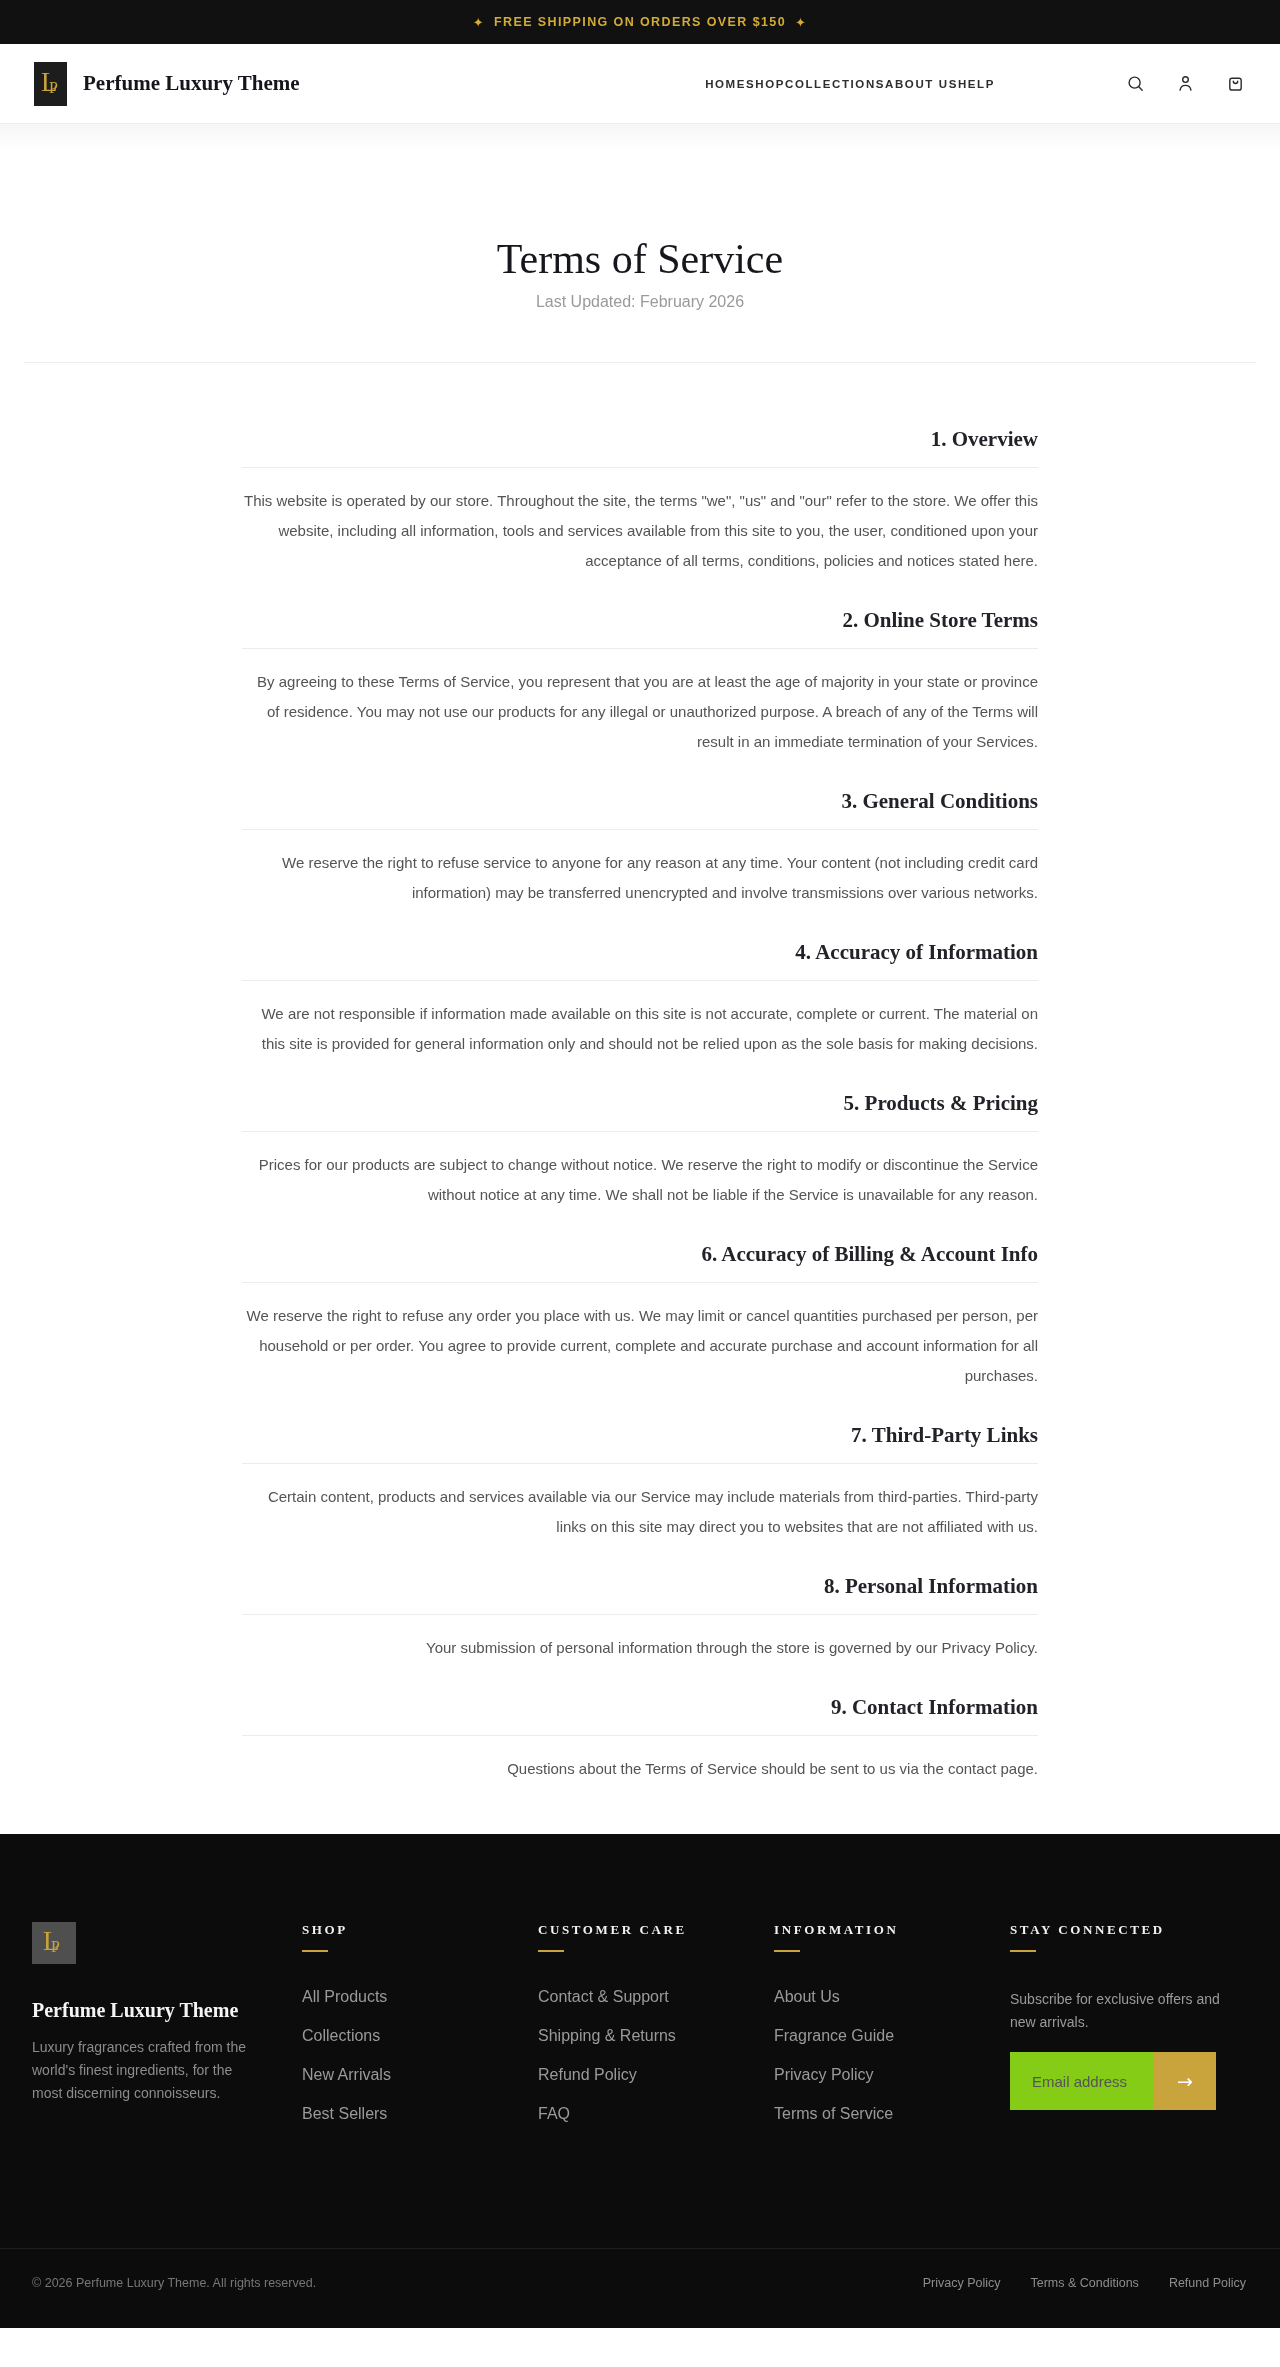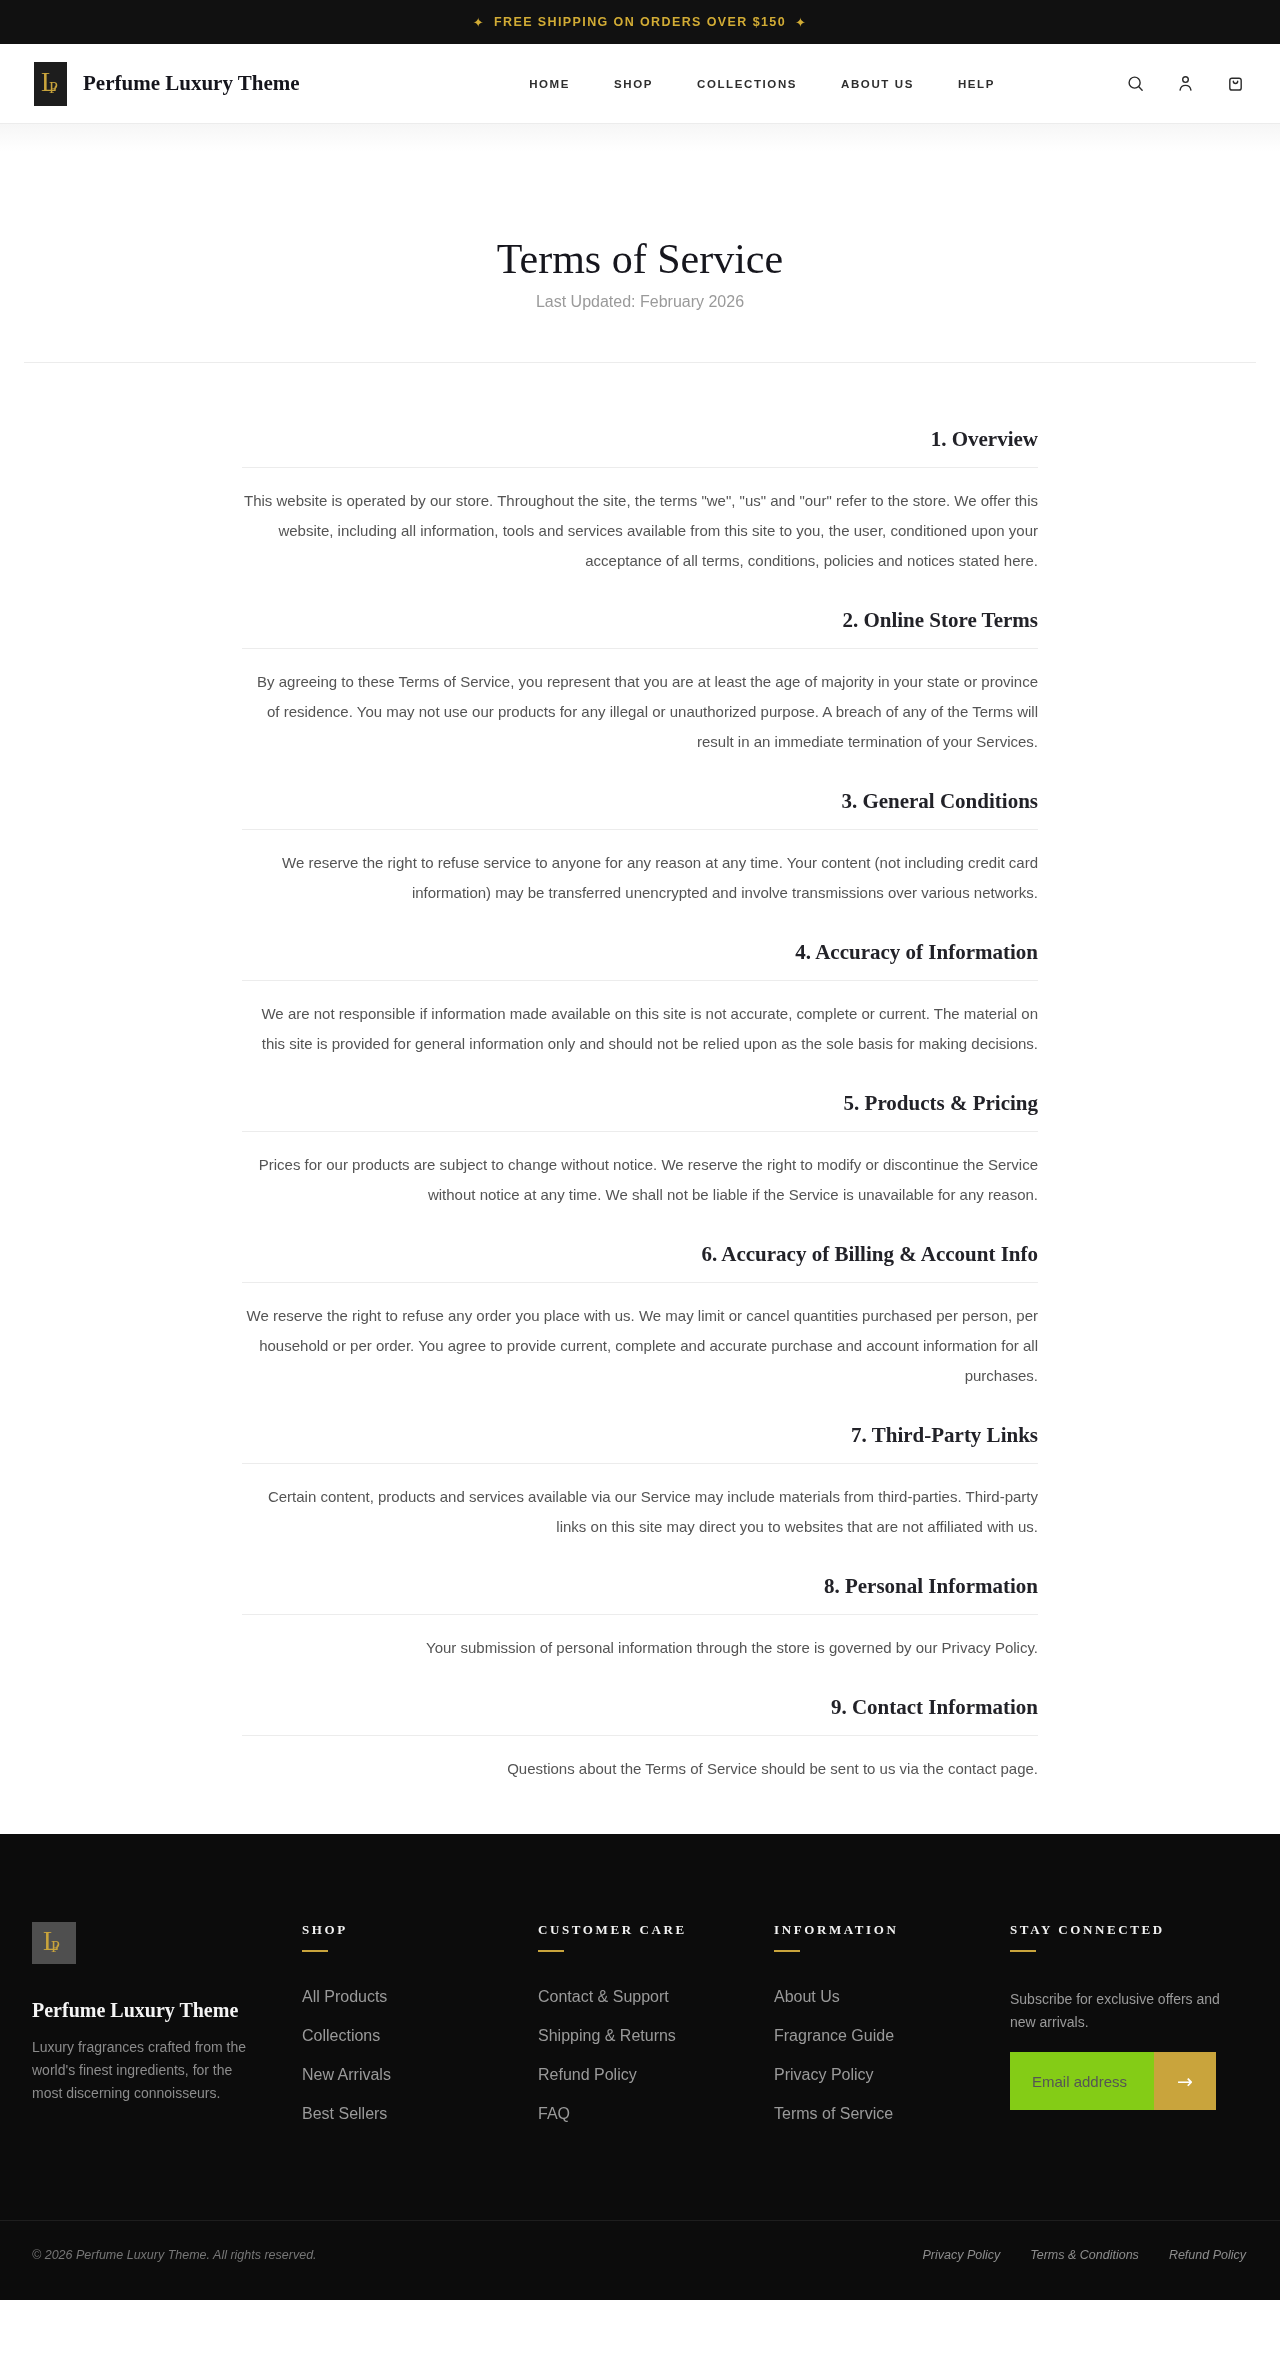--- a/index.html
+++ b/index.html
@@ -53,21 +53,20 @@
     margin-left: 16px;
     font-family: "Liberation Serif", "DejaVu Serif", serif;
     font-size: 21px;
     font-weight: 700;
     color: #15151c;
     white-space: nowrap;
   }
   .main-nav {
     margin-left: auto;
     display: flex;
-    gap: 44px;
     align-items: center;
   }
   .main-nav a {
     text-decoration: none;
     color: #2e2e2e;
     font-size: 11.5px;
     font-weight: 600;
     letter-spacing: 1.6px;
     cursor: pointer;
   }
@@ -171,27 +170,26 @@
   .subscribe-form button {
     width: 62px;
     border: none;
     background: var(--accent_gold, #C9A43C);
     color: #fff;
     font-size: 19px;
     cursor: pointer;
     font-family: "DejaVu Sans", sans-serif;
   }
   .footer-bottom {
-    margin-top: 76px;
+    margin-top: 104px;
     border-top: 1px solid #1e1e1e;
     padding: 27px 34px 38px 32px;
     display: flex;
     align-items: center;
     justify-content: space-between;
-    font-style: italic;
   }
   .copyright { font-size: 12.5px; color: #767676; }
   .legal-links { display: flex; gap: 30px; }
   .legal-links a { text-decoration: none; font-size: 12.5px; color: #8d8d8d; cursor: pointer; }
 </style>
 </head>
 <body>
 
 <div class="announce">
   <span class="sparkle">✦</span>

